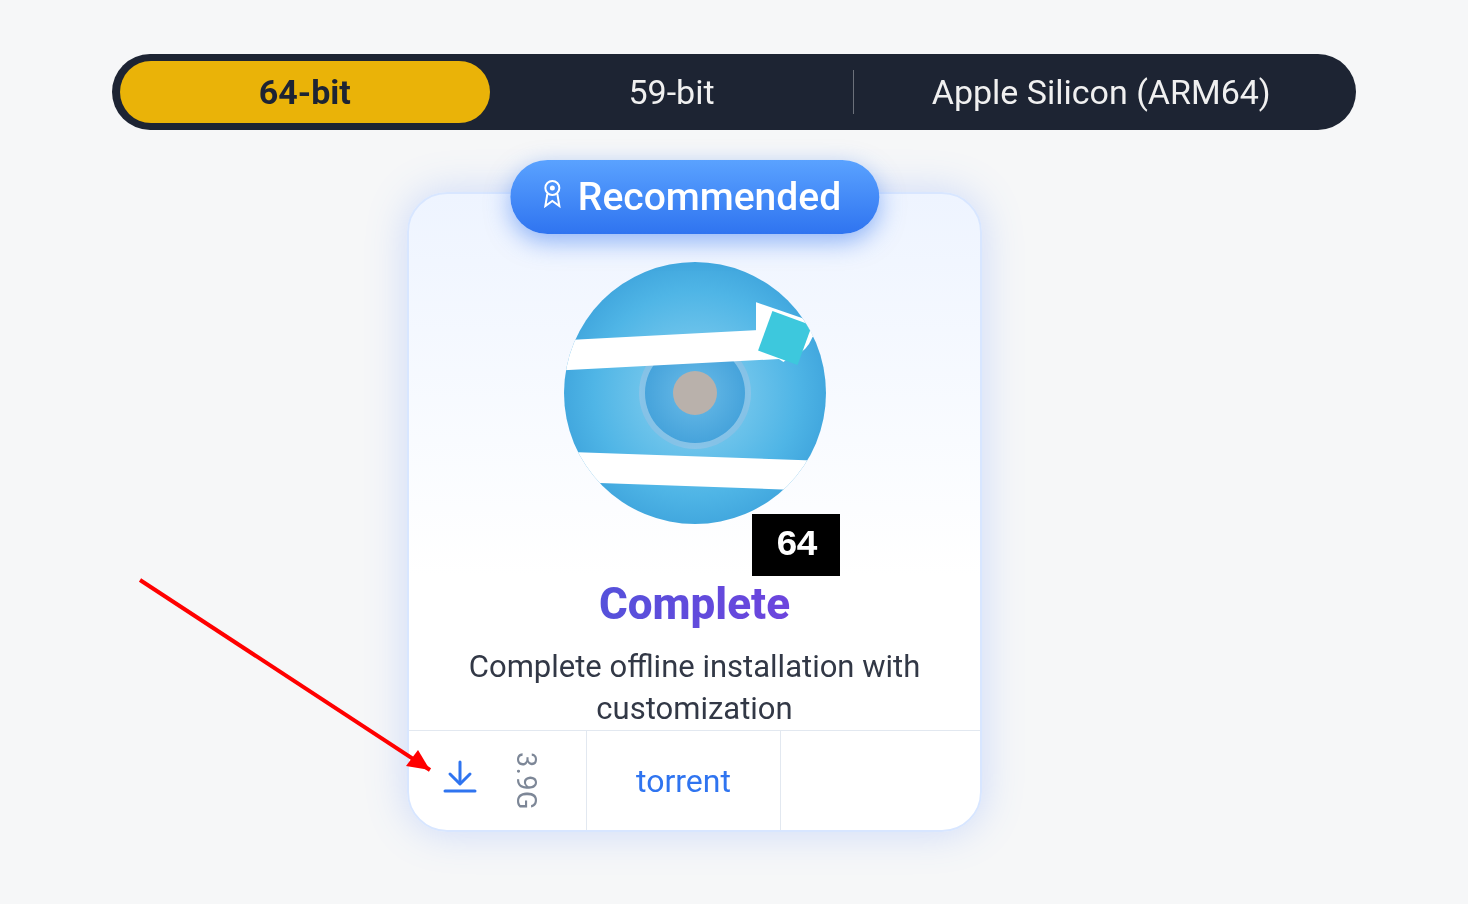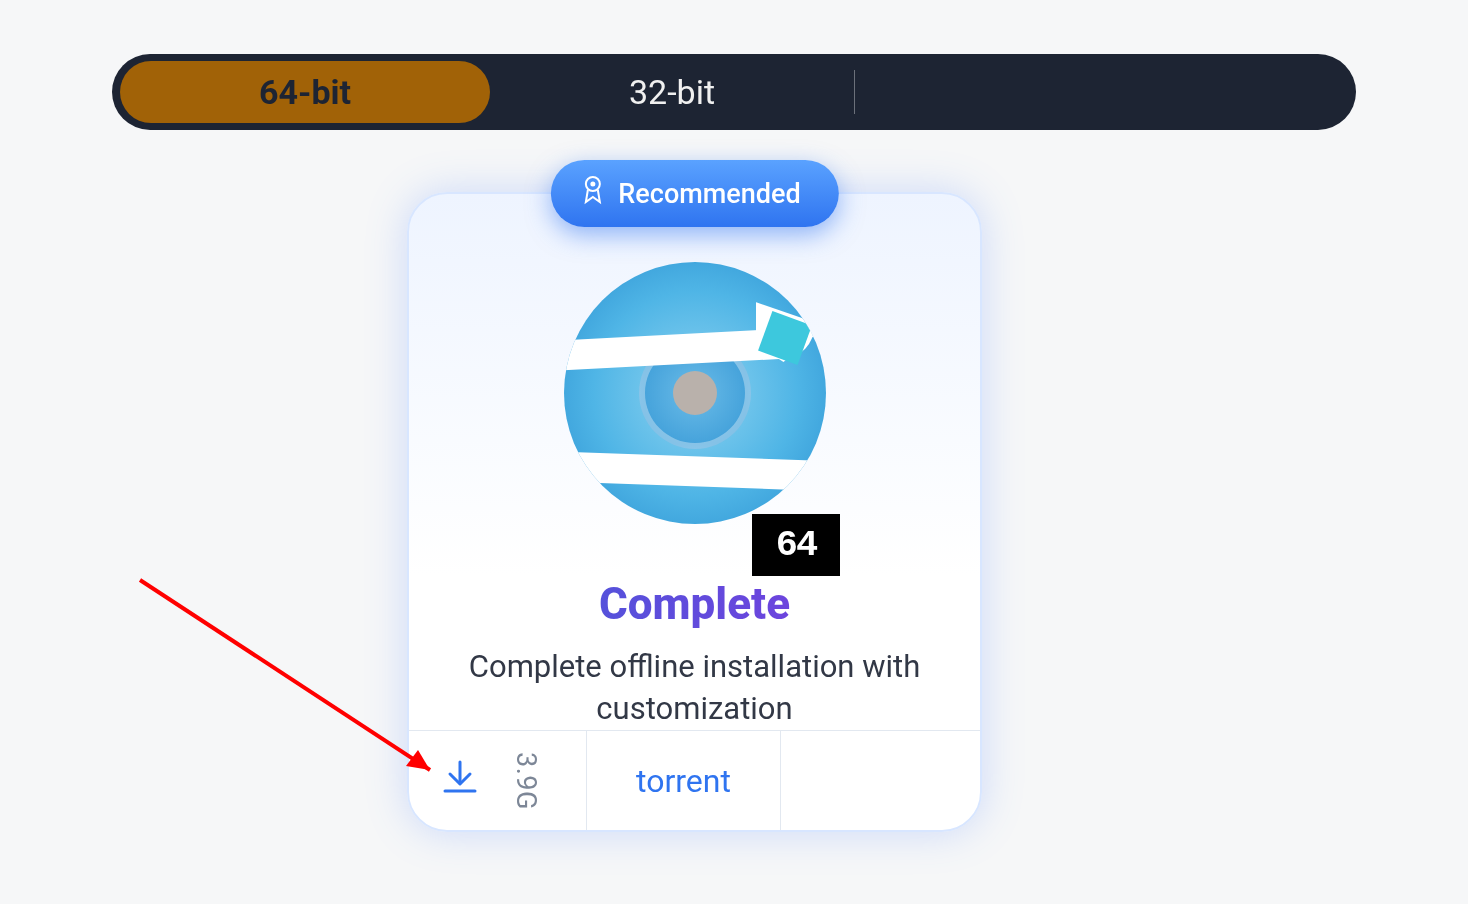--- a/index.html
+++ b/index.html
@@ -14,38 +14,38 @@
       position:absolute; left:112px; top:54px; width:1244px; height:76px;
       background:#1d2433; border-radius:76px;
       display:flex; align-items:center; padding:8px;
     }
     .tab {
       height:62px; border-radius:62px;
       display:flex; align-items:center; justify-content:center;
       font-size:34px; color:#f0f0f0; cursor:pointer;
       position:relative;
     }
-    .tab.t1 { width:370px; background:#a16207; color:#1d2433; font-weight:700; }
+    .tab.t1 { width:370px; background:#eab308; color:#1d2433; font-weight:700; }
     .tab.t2 { width:364px; }
     .tab.t3 { width:494px; }
     .divider {
       width:1px; height:44px; background:rgba(255,255,255,.35);
     }
     
     .card {
       position:absolute; left:407px; top:192px; width:575px; height:640px;
       background:linear-gradient(180deg,#eef4ff 0%,#ffffff 60%);
       border:2px solid #d8e6ff; border-radius:40px;
       box-shadow:0 0 40px rgba(80,130,255,0.25);
       overflow:hidden;
     }
     .recommend-pill {
       position:absolute; left:50%; top:-32px; transform:translateX(-50%);
       background:linear-gradient(180deg,#5aa2ff 0%,#2f74f0 100%);
-      color:#ffffff; font-size:27px; font-weight:500;
+      color:#ffffff; font-size:39px; font-weight:500;
       padding:14px 38px 14px 30px; border-radius:60px;
       display:flex; align-items:center; gap:14px;
       box-shadow:0 8px 24px rgba(47,116,240,0.5);
       z-index:5;
     }
     .recommend-pill svg { width:24px; height:32px; }
     .cardwrap { position:absolute; left:407px; top:192px; width:575px; }
     .disc-area {
       position:absolute; left:0; right:0; top:68px; display:flex; justify-content:center;
     }
@@ -110,23 +110,26 @@
     .arrow-svg { position:absolute; left:130px; top:570px; width:340px; height:230px; }
   </style>
 </head>
 <body>
 
 <div class="tabbar">
   <div class="tab t1">
       <span>64-bit</span>
     </div>
   <div class="tab t2">
-      <span>32-bit</span>
+      <span>59-bit</span>
     </div>
   <div class="divider"></div>
+  <div class="tab t3">
+      <span>Apple Silicon (ARM64)</span>
+    </div>
 </div>
 
 <div class="cardwrap">
   <div class="recommend-pill">
     <span>
       <svg viewBox="0 0 24 32" fill="none" stroke="#fff" stroke-width="2">
         <circle cx="12" cy="10" r="7"></circle>
         <circle cx="12" cy="10" r="2.5" fill="#fff" stroke="none"></circle>
         <path d="M7 16 L5 28 L12 23 L19 28 L17 16"></path>
       </svg>

